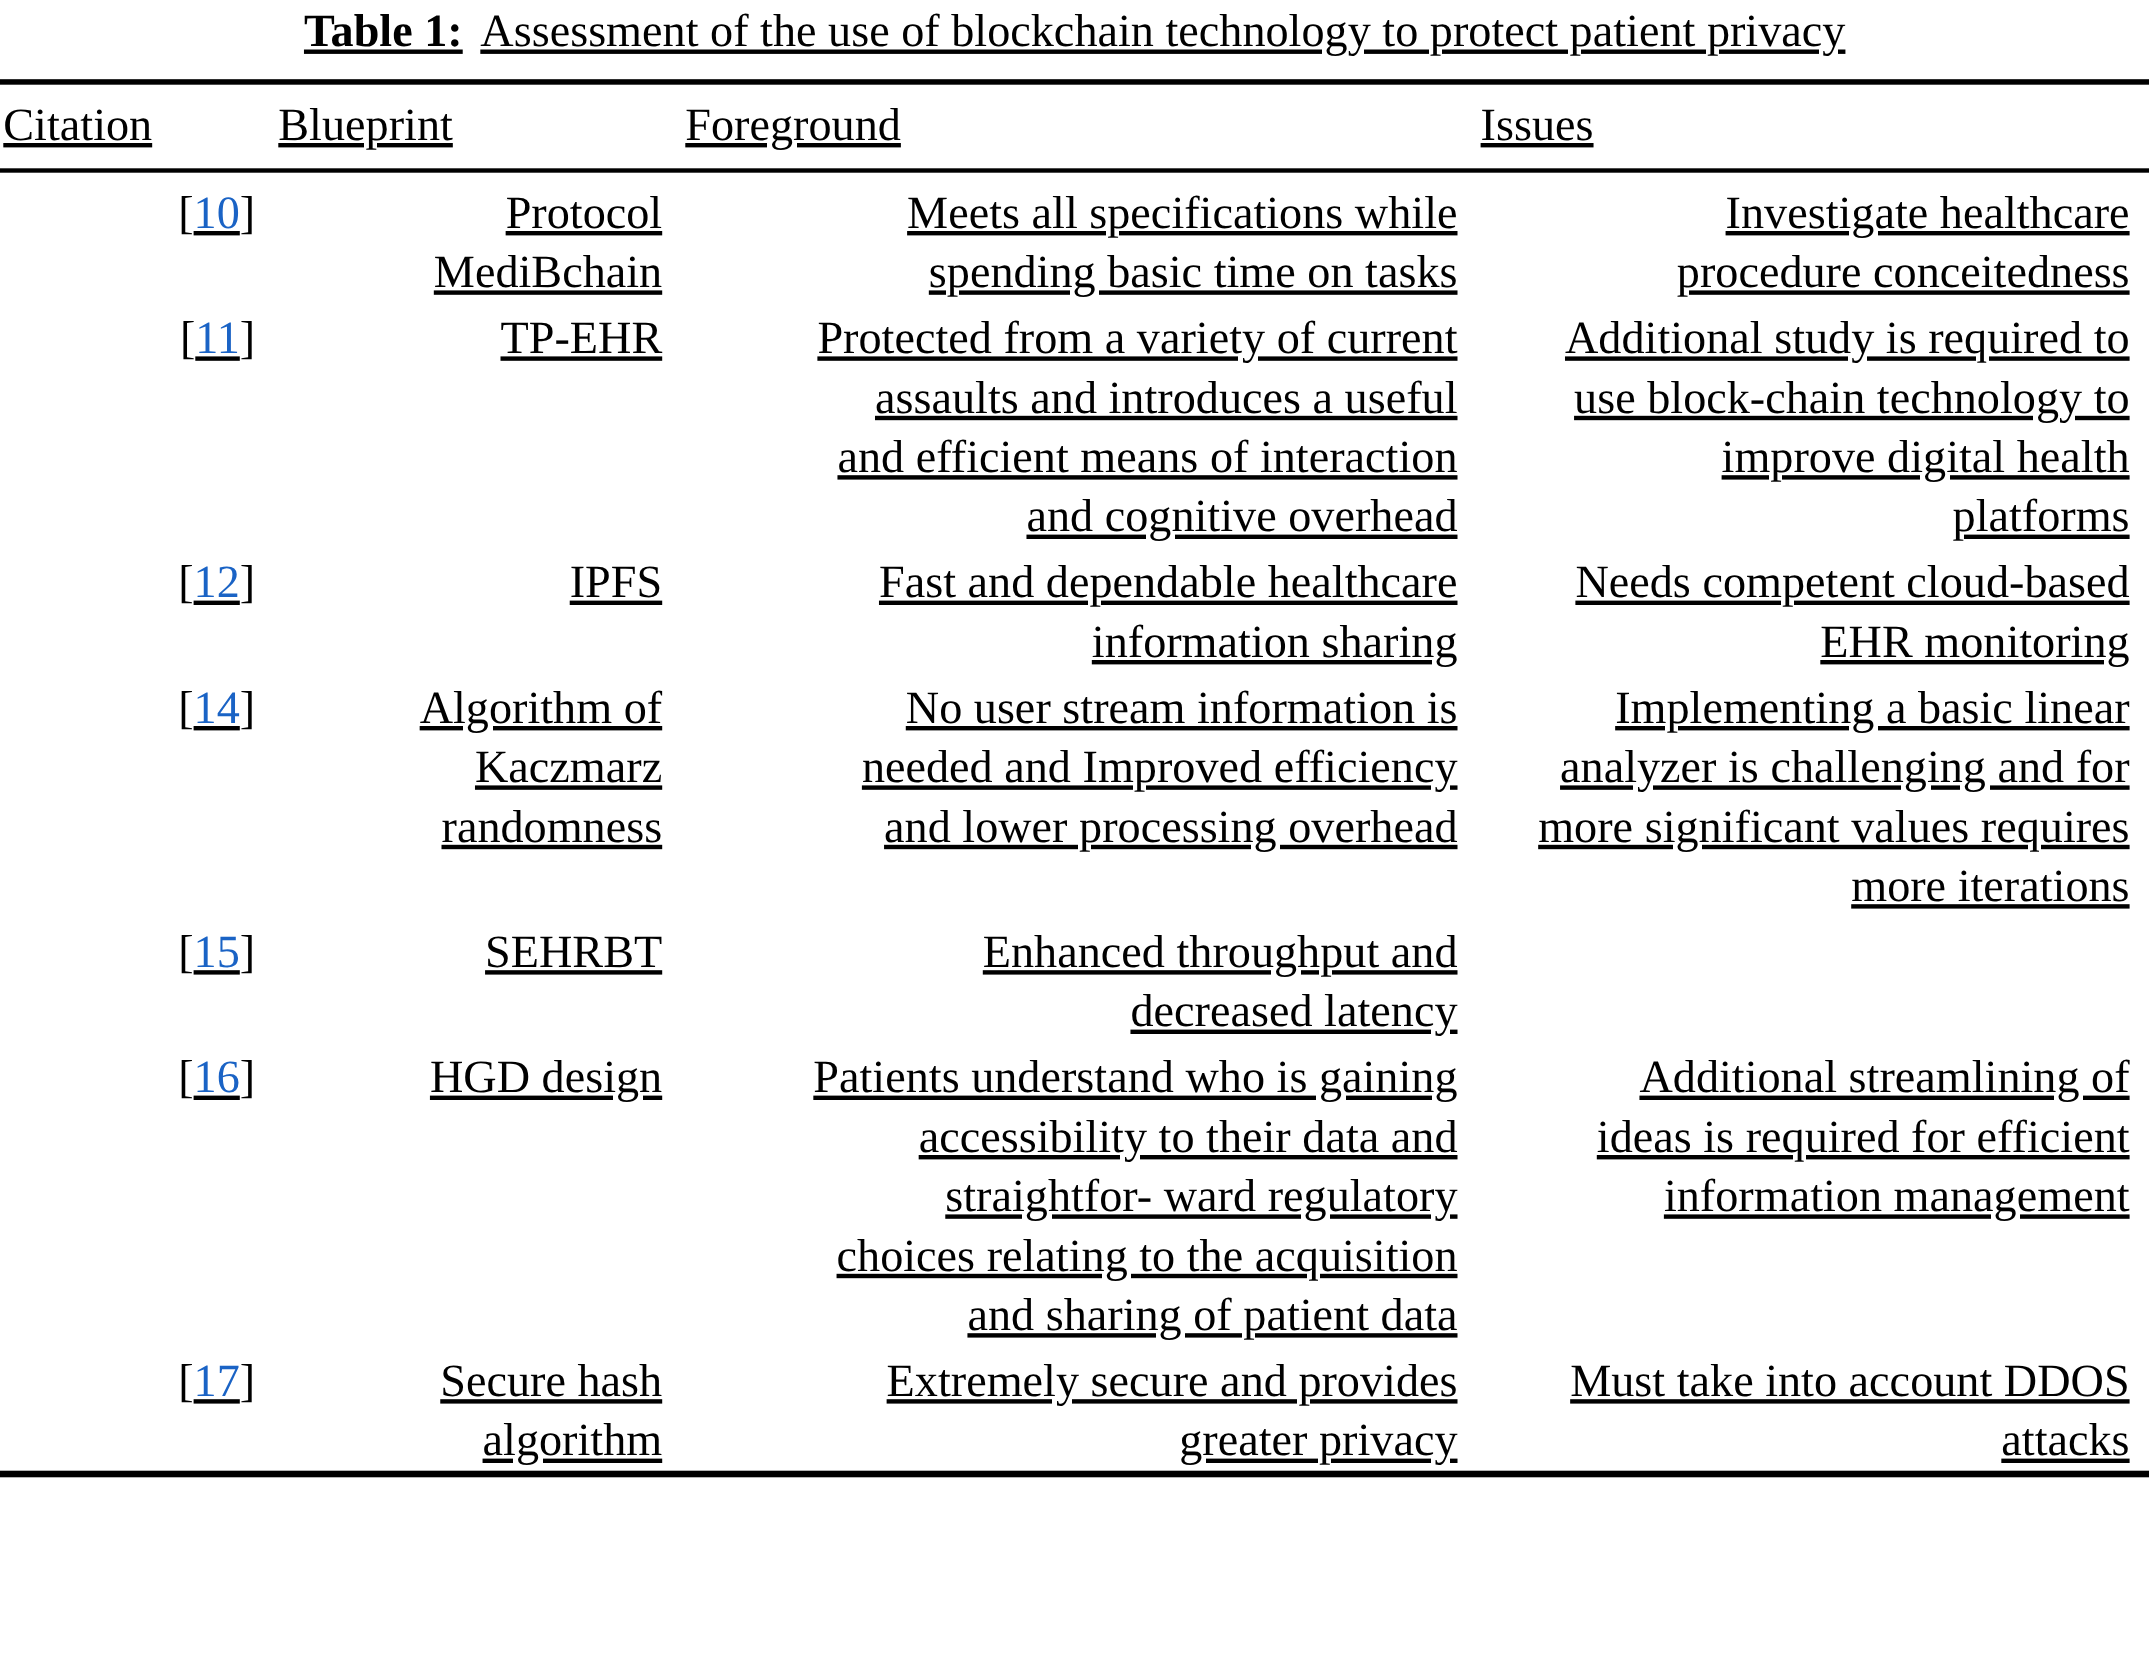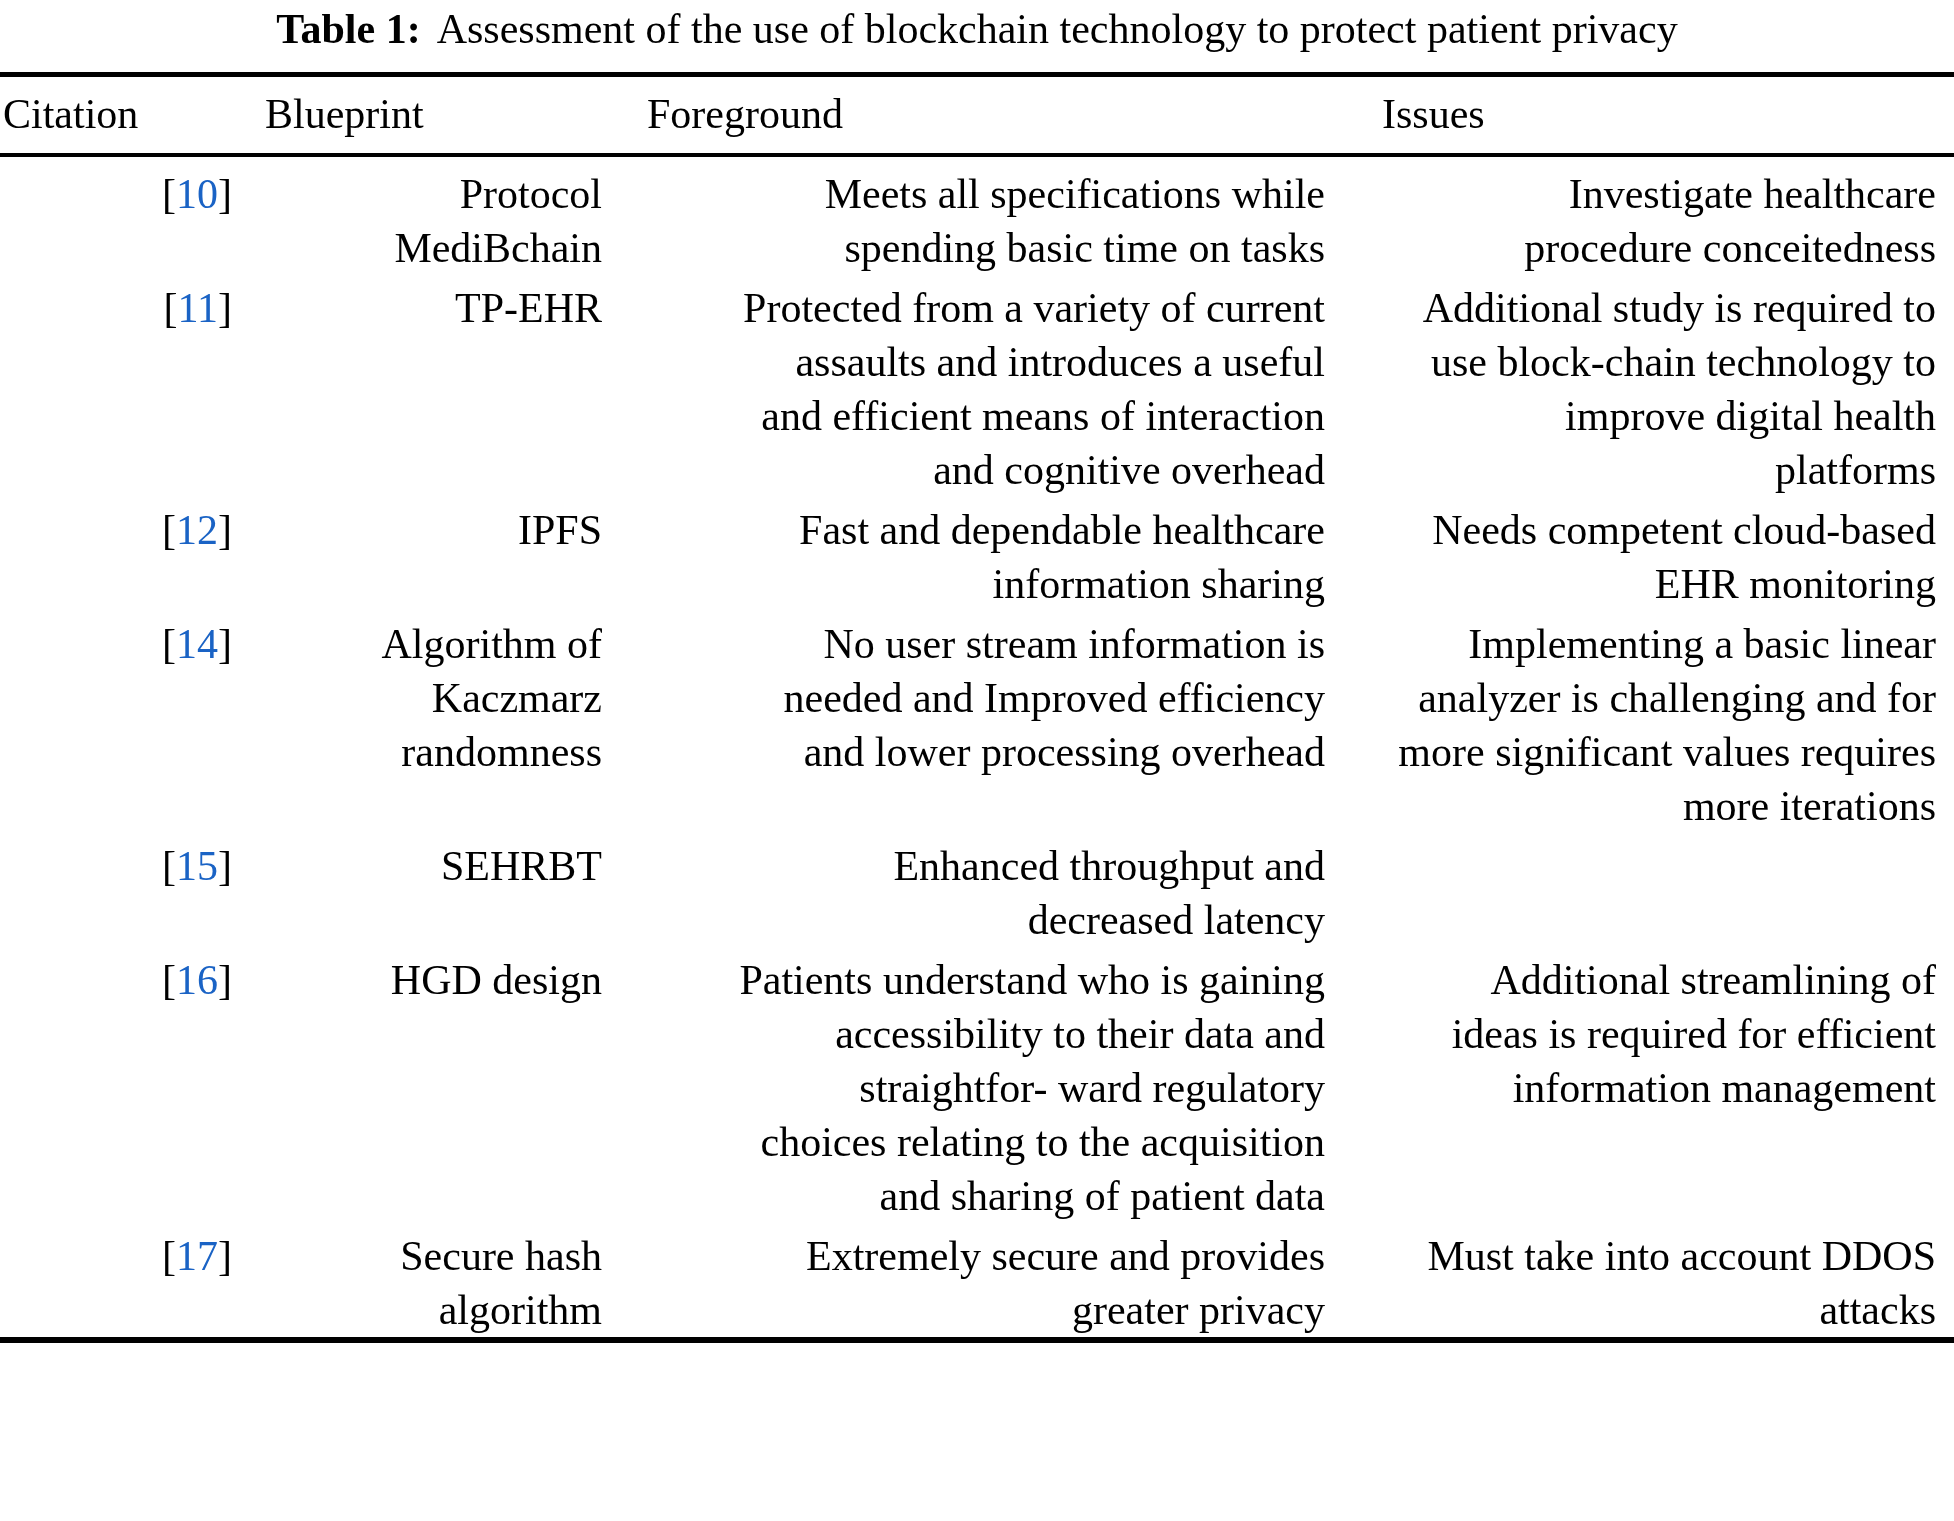--- a/index.html
+++ b/index.html
@@ -7,37 +7,38 @@
     position: relative;
     width: 1954px;
     height: 1521px;
     background: #ffffff;
     color: #000000;
     font-family: "Liberation Serif", "DejaVu Serif", serif;
     font-size: 42px;
     line-height: 54px;
     box-sizing: border-box;
     overflow: hidden;
+    text-decoration: underline;
   }
   .caption {
     text-align: center;
     padding-top: 2px;
     white-space: nowrap;
   }
   .caption-label { font-weight: bold; margin-right: 16px; }
   .rule { background: #000000; width: 100%; }
   .rule-top { height: 5px; margin-top: 16px; }
   .rule-mid { height: 4px; }
   .rule-bottom { height: 6px; }
   .grid {
     display: grid;
     grid-template-columns: 250px 370px 723px 611px;
     align-items: start;
   }
-  .header-row { padding: 10px 0 12px 0; gap: 12px; }
+  .header-row { padding: 10px 0 12px 0; }
   .cell {
     white-space: pre-line;
     padding-right: 18px;
     padding-left: 3px;
     box-sizing: border-box;
   }
   .body { padding-top: 10px; text-align: right; }
   .row { margin-bottom: 6px; }
   .row:last-child { margin-bottom: 0; }
   .cite {

